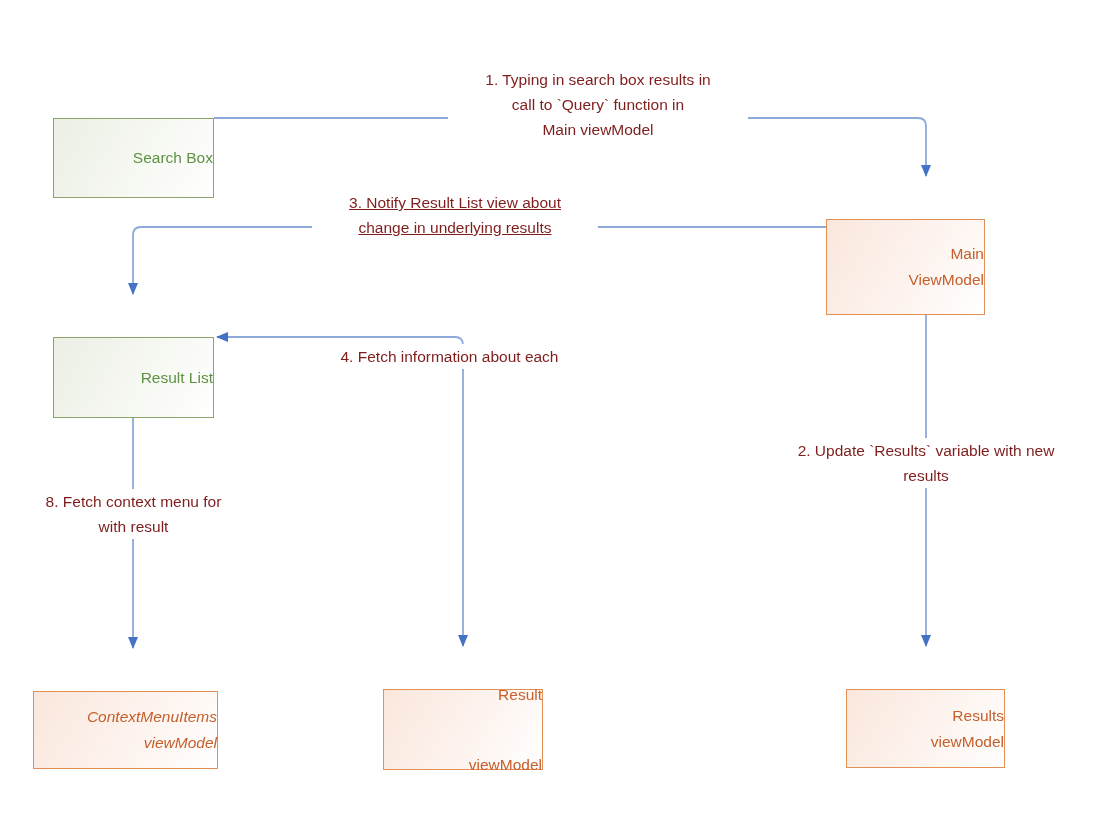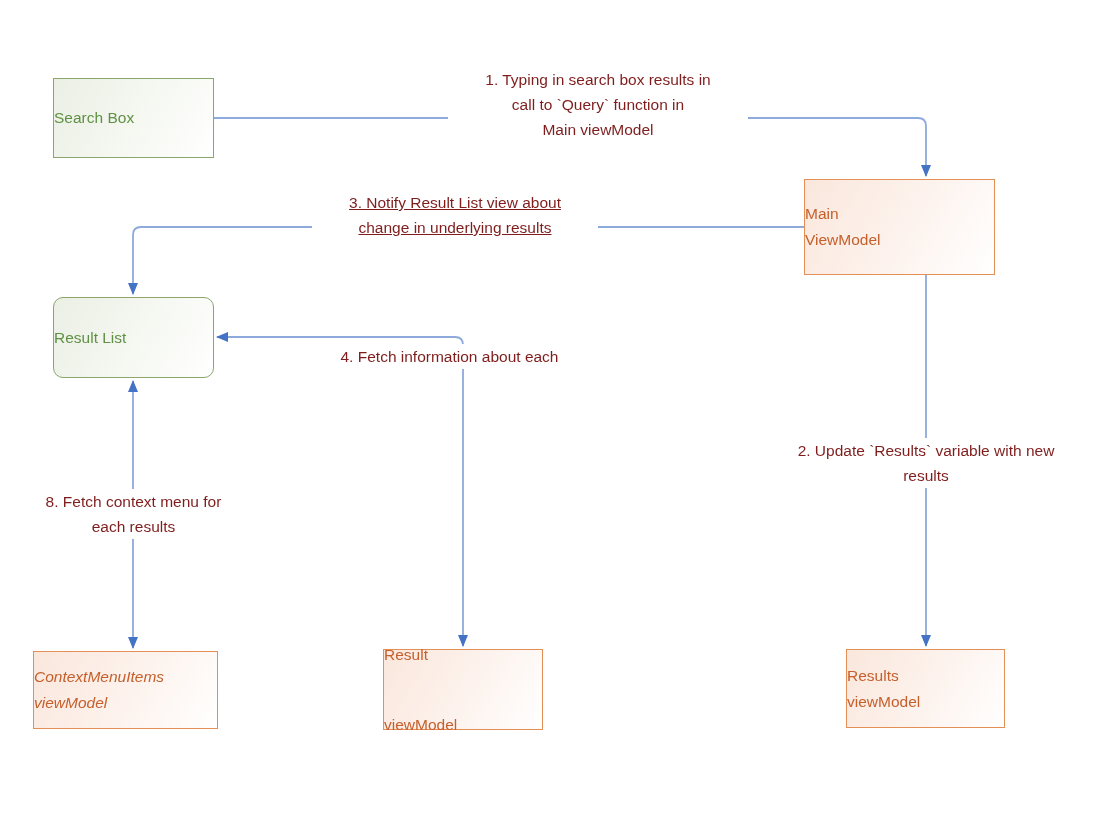--- a/index.html
+++ b/index.html
@@ -16,25 +16,26 @@
     left: 0; top: 0;
     width: 1110px; height: 820px;
     z-index: 1;
   }
   .node {
     position: absolute;
     z-index: 2;
     box-sizing: border-box;
     display: flex;
     flex-direction: column;
-    align-items: flex-start;
+    align-items: flex-end;
     justify-content: center;
     text-align: center;
     font-size: 15.5px;
     line-height: 26px;
+    margin-top: 40px;
   }
   .node.green {
     border: 1.5px solid #8ba56c;
     color: #5f9144;
     background: linear-gradient(120deg, #ebefe4 0%, #f6f8f2 55%, #ffffff 100%);
   }
   .node.orange {
     border: 1.5px solid #e38f55;
     color: #c55f2c;
     background: linear-gradient(120deg, #fae7dc 0%, #fdf3ee 55%, #ffffff 100%);
@@ -42,22 +43,22 @@
   .edge-label {
     position: absolute;
     z-index: 3;
     background: #ffffff;
     color: #7f1d1d;
     font-size: 15.5px;
     line-height: 25px;
     text-align: center;
   }
   #node-search-box        { left: 53px;  top: 78px;  width: 161px; height: 80px; }
-  #node-main-viewmodel    { left: 804px; top: 179px; width: 191px; height: 96px; }
-  #node-result-list       { left: 53px;  top: 297px; width: 161px; height: 81px; border-radius: 10px; }
+  #node-main-viewmodel    { left: 826px; top: 179px; width: 159px; height: 96px; }
+  #node-result-list       { left: 53px;  top: 297px; width: 161px; height: 81px; }
   #node-contextmenuitems  { left: 33px;  top: 651px; width: 185px; height: 78px; font-style: italic; }
   #node-result-viewmodel  { left: 383px; top: 649px; width: 160px; height: 81px; gap: 44px; }
   #node-results-viewmodel { left: 846px; top: 649px; width: 159px; height: 79px; }
 
   #edge-label-1 { left: 448px; top: 67px;  width: 300px; }
   #edge-label-3 { left: 312px; top: 190px; width: 286px; text-decoration: underline; }
   #edge-label-4 { left: 302px; top: 344px; width: 295px; }
   #edge-label-5 { left: 15px;  top: 489px; width: 237px; }
   #edge-label-2 { left: 763px; top: 438px; width: 326px; }
 </style>
@@ -125,21 +126,21 @@
     <div>3. Notify Result List view about</div>
     <div>change in underlying results</div>
   </div>
 
   <div class="edge-label" id="edge-label-4">
     <div>4. Fetch information about each</div>
   </div>
 
   <div class="edge-label" id="edge-label-5">
     <div>8. Fetch context menu for</div>
-    <div>each results</div>
+    <div>with result</div>
   </div>
 
   <div class="edge-label" id="edge-label-2">
     <div>2. Update `Results` variable with new</div>
     <div>results</div>
   </div>
 
 </div>
 
 </body></html>

